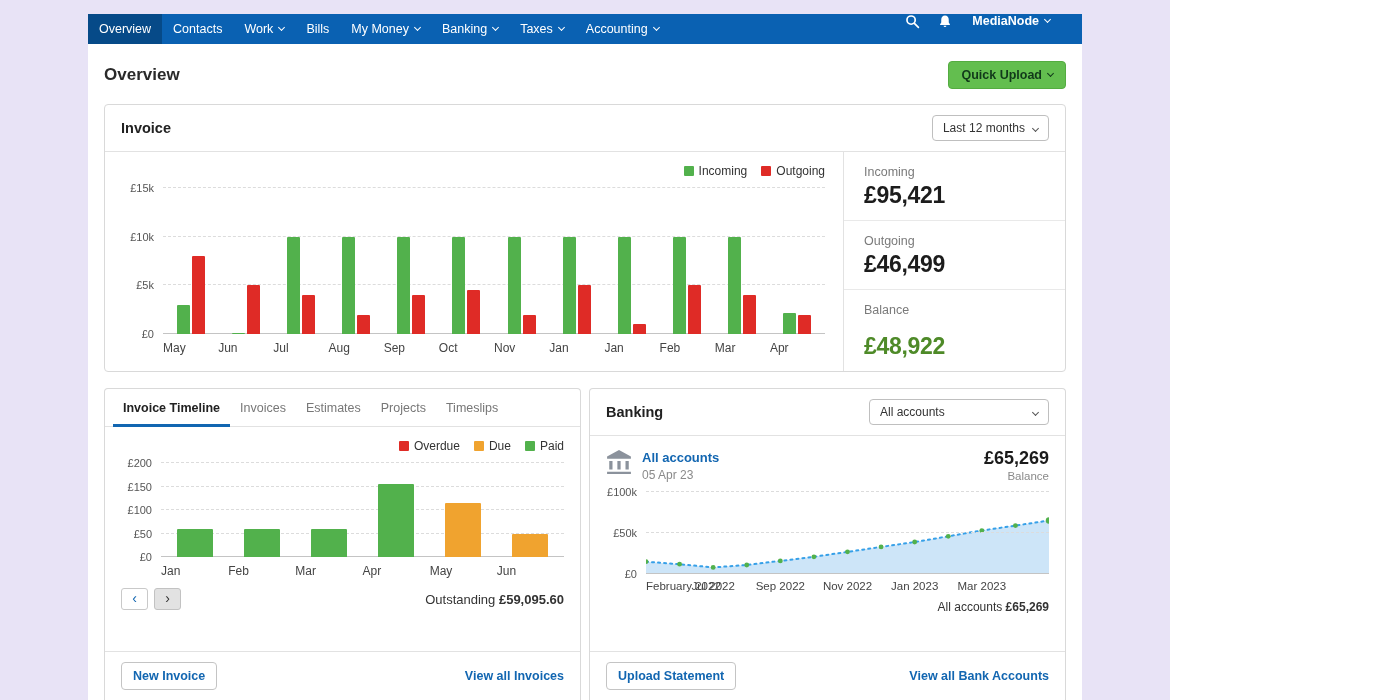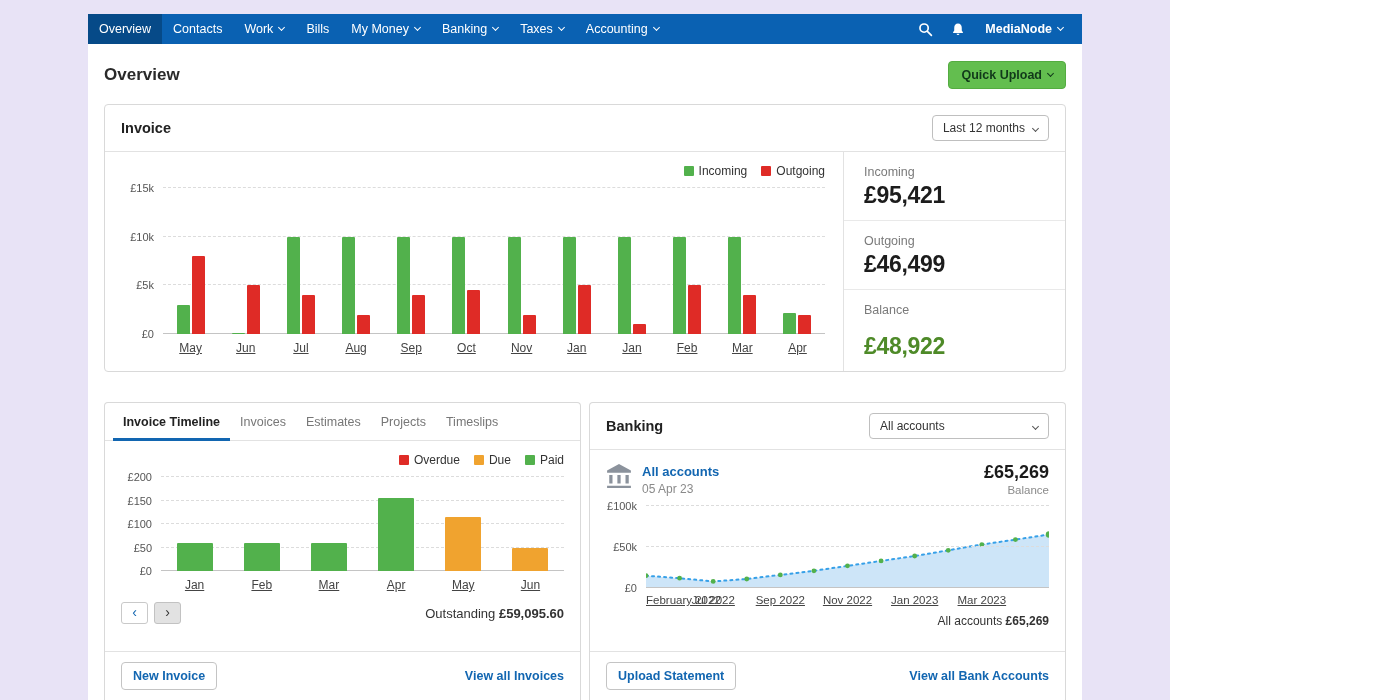--- a/index.html
+++ b/index.html
@@ -6,21 +6,21 @@
   html,body{width:1400px;height:700px;}
   body{font-family:"Liberation Sans","DejaVu Sans",sans-serif;}
   .canvas{width:1170px;height:700px;background:#E8E3F6;overflow:hidden;}
   .page{width:994px;margin:14px auto 0;background:#fff;height:686px;display:flex;flex-direction:column;}
 
   
   .topnav{height:30px;background:#0A61B2;display:flex;align-items:stretch;justify-content:space-between;color:#fff;flex:0 0 auto;}
   .nav-items{display:flex;align-items:stretch;}
   .nav-item{display:flex;align-items:center;padding:0 11px;font-size:12.5px;color:#fff;text-decoration:none;cursor:pointer;white-space:nowrap;}
   .nav-item.active{background:#064A88;}
-  .nav-right{display:flex;align-items:center;padding-right:8px;}
+  .nav-right{display:flex;align-items:flex-start;padding-right:21px;}
   .nav-icon{display:flex;align-items:center;padding:0 9px;cursor:pointer;}
   .chev{width:5px;height:5px;border-right:1.6px solid currentColor;border-bottom:1.6px solid currentColor;display:inline-block;transform:rotate(45deg);margin-left:6px;position:relative;top:-2px;}
   .account{font-weight:bold;}
 
   
   .page-header{display:flex;justify-content:space-between;align-items:center;padding:17px 16px 15px;flex:0 0 auto;}
   .page-header h1{font-size:17px;color:#2A2A2A;}
   .quick-links{background:#63BE4F;border:1px solid #54AC41;color:#11391A;font-weight:bold;font-size:12.5px;padding:6px 12px;border-radius:4px;display:flex;align-items:center;cursor:pointer;font-family:inherit;}
 
   .content{padding:0 16px;flex:1;display:flex;flex-direction:column;min-height:0;}
@@ -53,28 +53,28 @@
   .invoice-chart .y-axis,.invoice-chart .plot{height:94px;}
   .banking-chart .y-axis,.banking-chart .plot{height:82px;}
   .gridline{position:absolute;left:0;right:0;border-top:1px dashed #DCDCDC;}
   .gridline.zero{border-top:1px solid #C4C4C4;}
   .bar-groups{position:absolute;left:0;right:0;top:0;bottom:0;display:flex;justify-content:space-around;align-items:flex-end;}
   .bar-group{display:flex;align-items:flex-end;gap:2px;height:100%;}
   .bar{border-radius:1px 1px 0 0;}
   .cashflow-chart .bar{width:13px;}
   .invoice-chart .bar{width:36px;}
   .x-axis{margin-left:40px;display:flex;font-size:12px;color:#444;margin-top:7px;}
-  .x-axis .xtick{flex:1;text-align:center;text-decoration:underline;}
+  .x-axis .xtick{flex:1;}
   .banking-chart .x-axis{position:relative;display:block;height:15px;font-size:11.5px;color:#444;margin-top:6px;}
   .banking-chart .xtick{position:absolute;top:0;white-space:nowrap;}
   .line-chart svg{position:absolute;left:0;top:0;width:100%;height:100%;}
 
   
   .bottom-row{display:flex;gap:8px;margin-top:16px;flex:1;align-items:stretch;min-height:0;}
-  .bottom-row .card{flex:1;display:flex;flex-direction:column;border-bottom:none;border-radius:4px 4px 0 0;margin-top:14px;}
+  .bottom-row .card{flex:1;display:flex;flex-direction:column;border-bottom:none;border-radius:4px 4px 0 0;}
   .tabs{display:flex;border-bottom:1px solid #E2E2E2;padding:0 8px;}
   .tab{padding:12px 10px 9px;font-size:12.5px;color:#777;cursor:pointer;border-bottom:3px solid transparent;margin-bottom:-1px;white-space:nowrap;}
   .tab.active{color:#222;font-weight:bold;border-bottom-color:#1266B1;}
   .inv-body{padding:12px 16px 8px;flex:1;}
   .pager-row{display:flex;justify-content:space-between;align-items:center;margin-top:10px;}
   .pager{display:flex;gap:6px;}
   .pg-btn{width:27px;height:22px;border-radius:3px;border:1px solid #C9C9C9;background:#fff;color:#1266B1;font-size:14px;cursor:pointer;display:flex;align-items:center;justify-content:center;font-family:inherit;line-height:1;padding-bottom:2px;}
   .pg-btn.next{background:#E2E2E2;color:#333;border-color:#C2C2C2;}
   .outstanding{font-size:13px;color:#333;}
   .card-foot{border-top:1px solid #E2E2E2;display:flex;justify-content:space-between;align-items:center;padding:10px 16px;margin-top:auto;}

